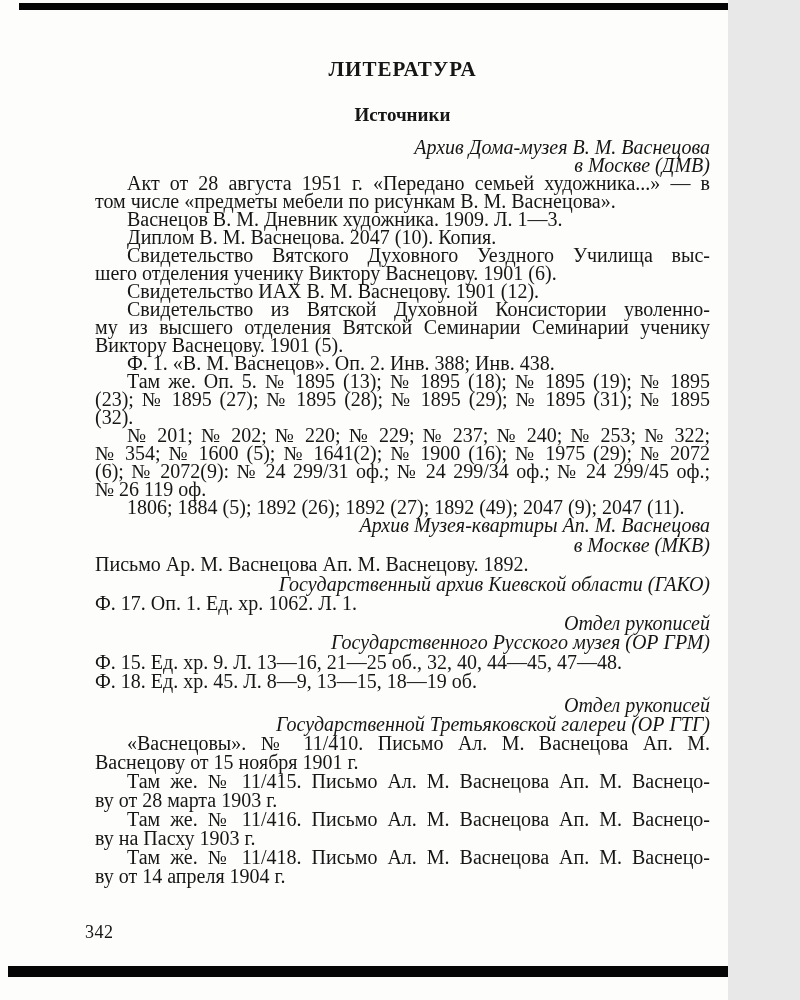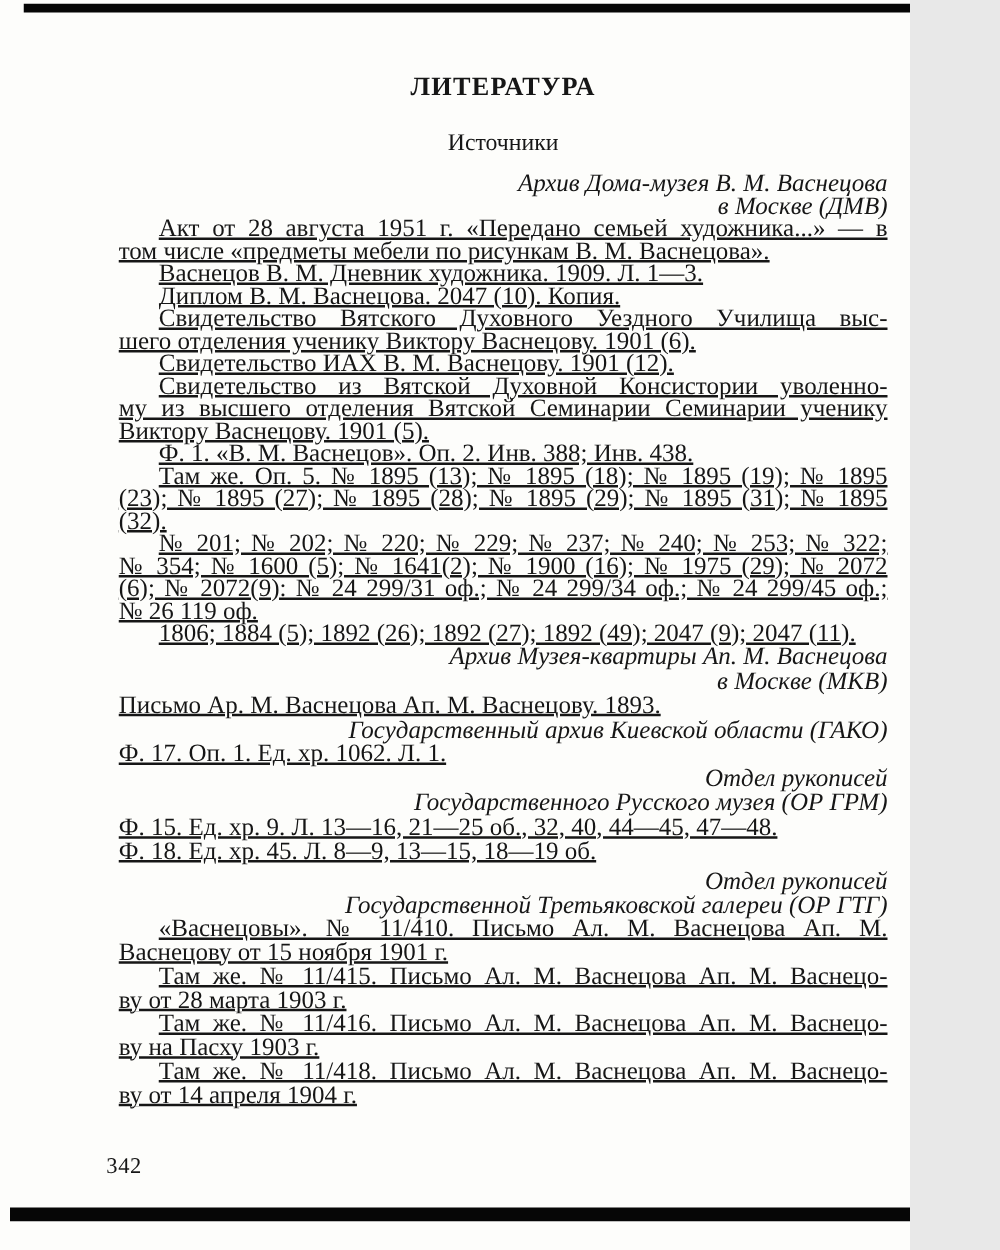--- a/index.html
+++ b/index.html
@@ -14,39 +14,39 @@
   .bar-bottom { left:8px;  top:966px; width:788px; height:11px; }
 
   .content { position:absolute; left:95px; top:58px; width:615px; }
 
   .title {
     margin:0; font-size:21px; line-height:22px; font-weight:bold;
     text-align:center; letter-spacing:1px;
   }
   .subtitle {
     margin:25px 0 0 0; font-size:19px; line-height:19px;
-    font-weight:normal; text-align:center;
+    font-weight:bold; text-align:center;
   }
   #sections { margin-top:14px; }
 
   .sec-heading { font-style:italic; text-align:right; }
   .hline { font-size:20px; }
   .ln    { font-size:20px; }
 
   
   .sec0 .ln, .sec0 .hline { line-height:18px; }
   .sec1 .ln, .sec1 .hline,
   .sec2 .ln, .sec2 .hline,
   .sec3 .ln, .sec3 .hline { line-height:19.5px; }
   .sec4 .ln, .sec4 .hline { line-height:19px; }
 
   .sec1, .sec2, .sec3 { }
   .sec4 { margin-top:4px; }
 
-  .para { margin:0;text-decoration:underline; }
+  .para { margin:0; }
   .ln { text-align:left; white-space:normal; }
   .ln.fill { text-align:justify; text-align-last:justify; }
   .ln.ind  { text-indent:32px; }
 
   .folio {
     position:absolute; left:85px; top:922px;
     font-size:18px; letter-spacing:0.5px;
   }
 </style>
 </head>
@@ -103,21 +103,21 @@
           <div class="para">
             <div class="ln ind">1806; 1884 (5); 1892 (26); 1892 (27); 1892 (49); 2047 (9); 2047 (11).</div>
           </div>
         </section>
         <section class="sec sec1">
           <div class="sec-heading">
             <div class="hline">Архив Музея-квартиры Ап. М. Васнецова</div>
             <div class="hline">в Москве (МКВ)</div>
           </div>
           <div class="para">
-            <div class="ln">Письмо Ар. М. Васнецова Ап. М. Васнецову. 1893.</div>
+            <div class="ln">Письмо Ар. М. Васнецова Ап. М. Васнецову. 1892.</div>
           </div>
         </section>
         <section class="sec sec2">
           <div class="sec-heading">
             <div class="hline">Государственный архив Киевской области (ГАКО)</div>
           </div>
           <div class="para">
             <div class="ln">Ф. 17. Оп. 1. Ед. хр. 1062. Л. 1.</div>
           </div>
         </section>

